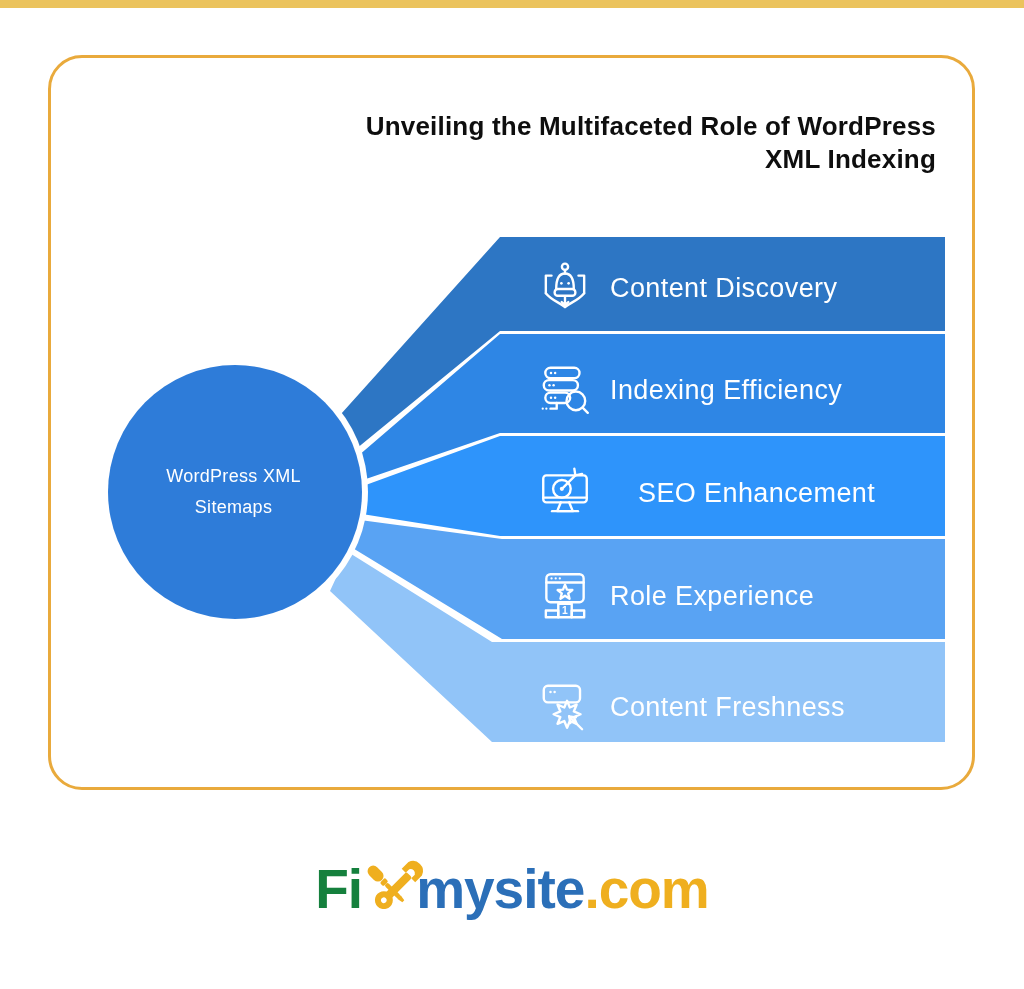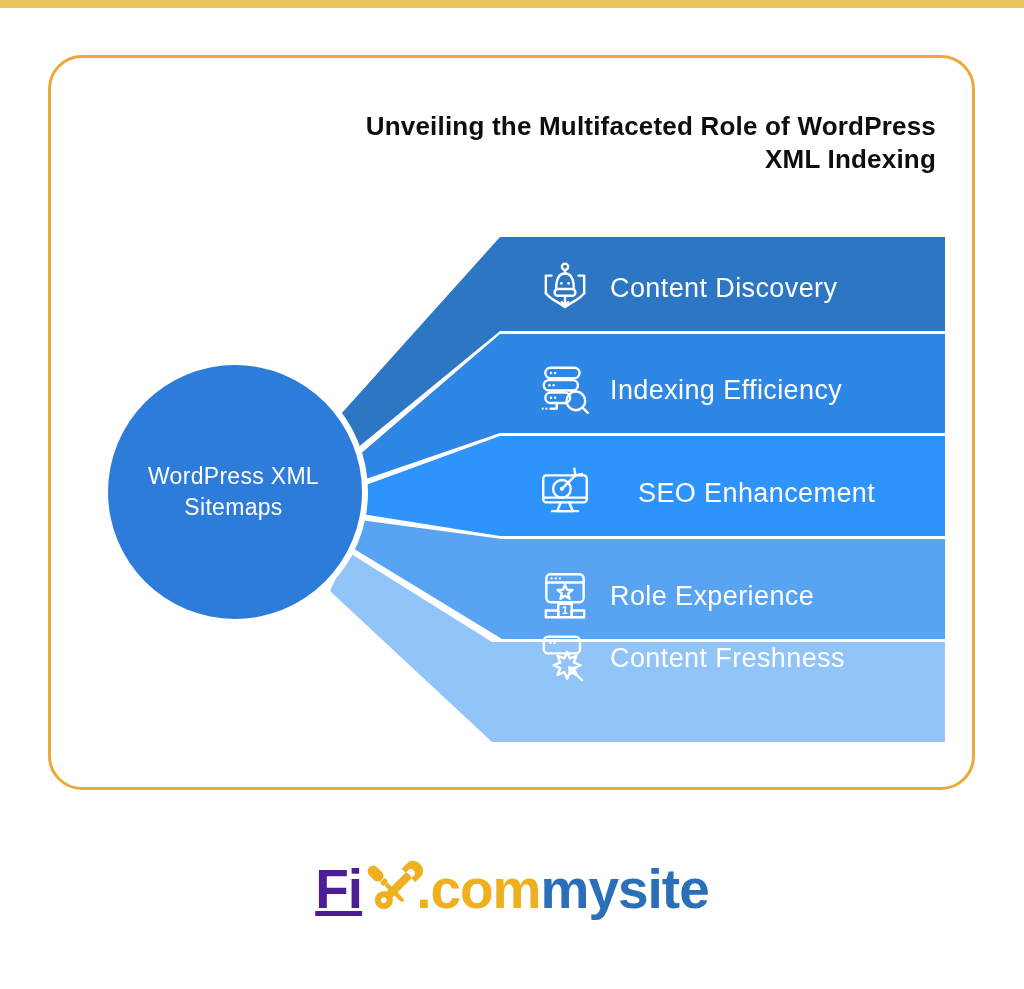--- a/index.html
+++ b/index.html
@@ -9,25 +9,25 @@
 
   .card{position:absolute;left:48px;top:55px;width:921px;height:729px;background:#ffffff;
         border:3px solid #E9AA3C;border-radius:34px;}
 
   .title{position:absolute;left:112px;top:110px;width:824px;text-align:right;
          font-size:26px;line-height:33px;font-weight:700;color:#0e0e0e;letter-spacing:.2px;}
 
   .diagram-svg{position:absolute;left:0;top:0;width:1024px;height:989px;}
 
   .hub-label{position:absolute;left:110px;top:461px;width:247px;text-align:center;
-             color:#ffffff;font-size:23px;line-height:31px;font-weight:500;letter-spacing:.3px;}
+             color:#ffffff;font-size:18px;line-height:31px;font-weight:500;letter-spacing:.3px;}
 
   .branch-row{position:absolute;left:536px;height:60px;display:flex;align-items:center;gap:16px;}
   .branch-row .label{color:#ffffff;font-size:27px;font-weight:500;letter-spacing:.4px;white-space:nowrap;}
-  .row-1{top:258px;} .row-2{top:360px;} .row-3{top:463px;gap:44px;} .row-4{top:566px;} .row-5{top:628px;justify-content:space-between;}
+  .row-1{top:258px;} .row-2{top:360px;} .row-3{top:463px;gap:44px;} .row-4{top:566px;} .row-5{top:677px;justify-content:space-between;}
 
   .lineicon{width:58px;height:58px;flex:0 0 58px;}
   .lineicon .st{fill:none;stroke:#ffffff;stroke-width:2.3;stroke-linecap:round;stroke-linejoin:round;}
   .lineicon .dot{fill:#ffffff;stroke:none;}
   .lineicon text{font-family:"Liberation Sans",sans-serif;font-weight:700;}
 
   .logo{position:absolute;left:0;top:852px;width:1024px;display:flex;justify-content:center;
         align-items:center;font-weight:700;font-size:55px;letter-spacing:-1px;}
   .logo .glyph{width:74px;height:74px;margin:0 -14px 0 -6px;position:relative;top:2px;}
 </style>
@@ -142,33 +142,33 @@
       <line x1="44.5" y1="49.5" x2="32" y2="37"></line>
       <path d="M32,37 L38.5,38 M32,37 L33.2,43.5"></path>
     </g>
     <circle class="dot" cx="14" cy="13.5" r="1.2"></circle>
       <circle class="dot" cx="18" cy="13.5" r="1.2"></circle>
   </svg>
   <span class="label">Content Freshness</span>
 </div>
 
 <div class="logo">
-  <span style="color: #4c1d95; text-decoration: underline;">Fi</span>
+  <span style="color: #15803d;">Fi</span>
   <svg class="glyph" viewBox="0 0 66 66">
     <g stroke="none" fill="#EFAF1F">
 
       <g transform="rotate(-45 33 33)">
         <rect x="28" y="3" width="10" height="16" rx="5"></rect>
         <rect x="29.8" y="19.5" width="6.4" height="4.5" rx="1.5"></rect>
         <rect x="31" y="24" width="4" height="17" rx="1.8"></rect>
         <path d="M30.8,40.5 L35.2,40.5 L34.2,46 L31.8,46 Z"></path>
       </g>
 
       <g transform="rotate(45 33 33)">
         <path d="M24.5,13.5 L24.5,5 A9,9 0 0 1 41.5,5 L41.5,13.5 L36.5,13.5 L36.5,9 A4,4 0 0 0 29.5,9 L29.5,13.5 Z"></path>
         <rect x="29.3" y="12.5" width="7.4" height="27" rx="2"></rect>
         <path fill-rule="evenodd" d="M33,36.5 a8,8 0 1 0 0.01,0 Z M33,42 a2.6,2.6 0 1 1 -0.01,0 Z"></path>
       </g>
     </g>
   </svg>
+  <span style="color: rgb(43, 111, 184);">mysite</span>
   <span style="color: rgb(239, 175, 31);">.com</span>
-  <span style="color: rgb(43, 111, 184);">mysite</span>
 </div>
 
 </body></html>

